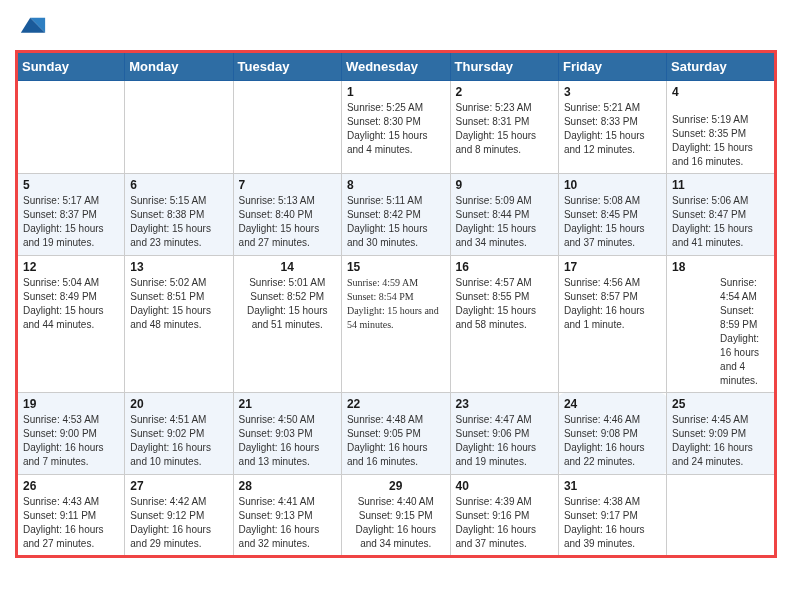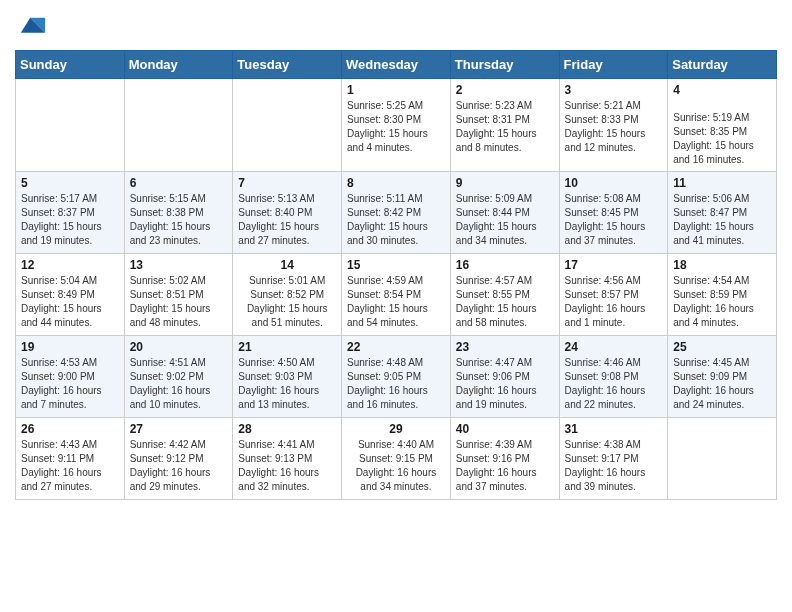--- a/index.html
+++ b/index.html
@@ -43,21 +43,21 @@
       font-weight: bold;
       color: #1a1a1a;
     }
     .location {
       font-size: 16px;
       color: #333;
     }
     .calendar {
       width: 100%;
       border-collapse: collapse;
-      border: 1px solid #ef4444;
+      border: 3px solid #ef4444;
     }
     .calendar th {
       background-color: #2e6da4;
       color: #fff;
       font-size: 13px;
       font-weight: bold;
       padding: 6px 4px;
       text-align: left;
       border: 1px solid #2060a0;
     }
@@ -211,39 +211,39 @@
 Daylight: 15 hours and 48 minutes.</div>
         </td>
         <td style="background: rgb(255, 255, 255); text-align: center;">
           <span class="day-number">14</span>
           <div class="day-info" style="white-space: pre-line;">Sunrise: 5:01 AM
 Sunset: 8:52 PM
 Daylight: 15 hours and 51 minutes.</div>
         </td>
         <td style="background: rgb(255, 255, 255);">
           <span class="day-number">15</span>
-          <div class="day-info" style="white-space: pre-line;">Sunrise: 4:59 AM
+          <div class="day-info" style="white-space: pre-line; font-family: Liberation Serif, serif;">Sunrise: 4:59 AM
 Sunset: 8:54 PM
 Daylight: 15 hours and 54 minutes.</div>
         </td>
         <td style="background: rgb(255, 255, 255);">
           <span class="day-number">16</span>
           <div class="day-info" style="white-space: pre-line;">Sunrise: 4:57 AM
 Sunset: 8:55 PM
 Daylight: 15 hours and 58 minutes.</div>
         </td>
         <td style="background: rgb(255, 255, 255);">
           <span class="day-number">17</span>
           <div class="day-info" style="white-space: pre-line;">Sunrise: 4:56 AM
 Sunset: 8:57 PM
 Daylight: 16 hours and 1 minute.</div>
         </td>
         <td style="background: rgb(255, 255, 255);">
           <span class="day-number">18</span>
-          <div class="day-info" style="white-space: pre-line;">Sunrise: 4:54 AM
+          <div class="day-info" style="white-space: pre-line; margin-left: 48px;">Sunrise: 4:54 AM
 Sunset: 8:59 PM
 Daylight: 16 hours and 4 minutes.</div>
         </td>
       </tr>
       <tr>
         <td style="background: rgb(240, 245, 251);">
           <span class="day-number">19</span>
           <div class="day-info" style="white-space: pre-line;">Sunrise: 4:53 AM
 Sunset: 9:00 PM
 Daylight: 16 hours and 7 minutes.</div>

